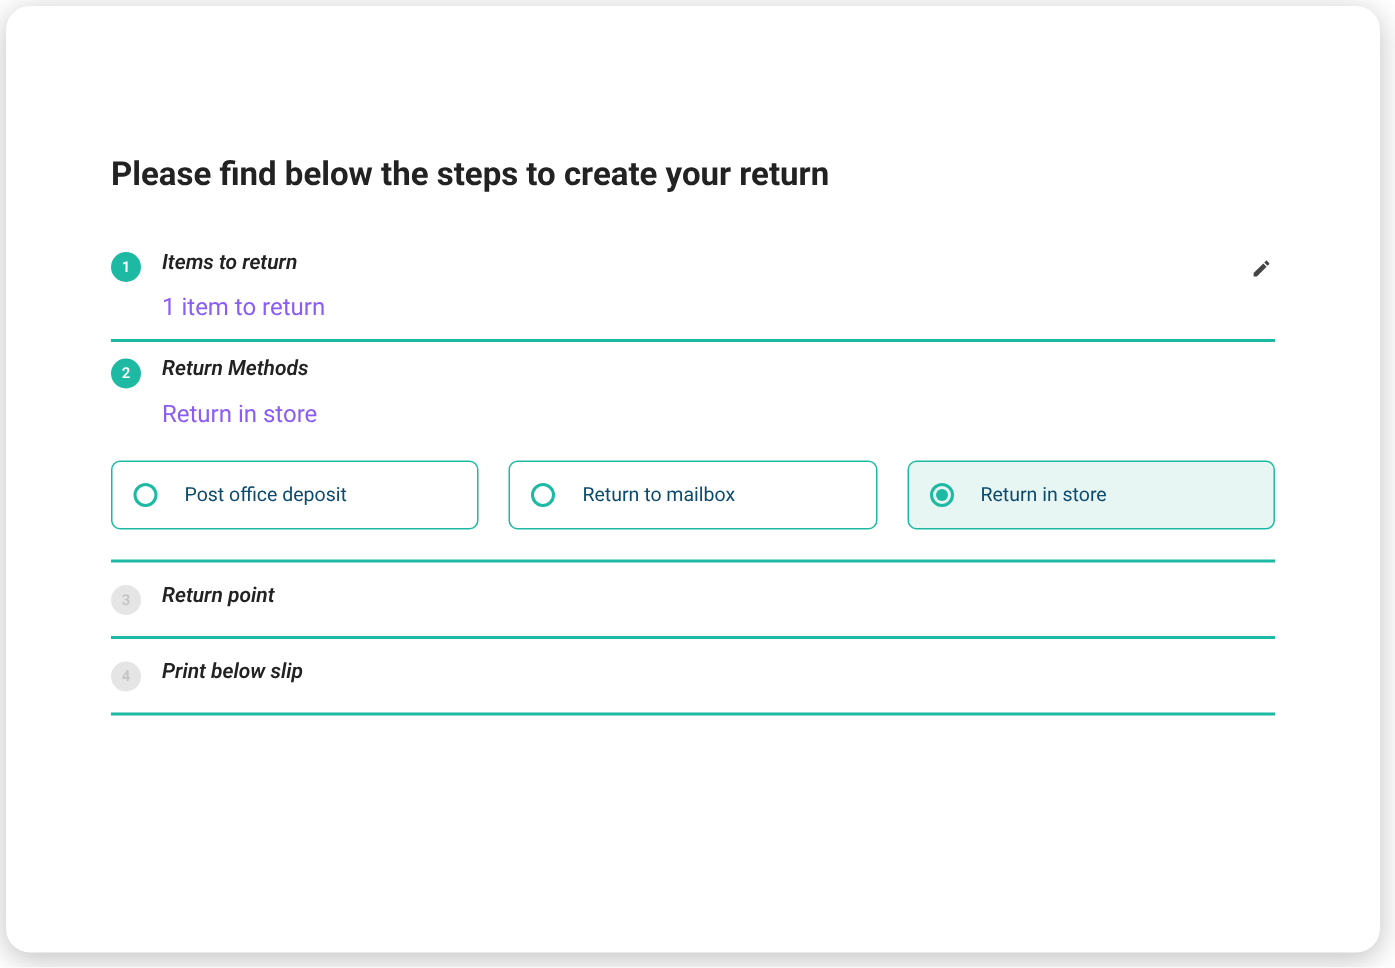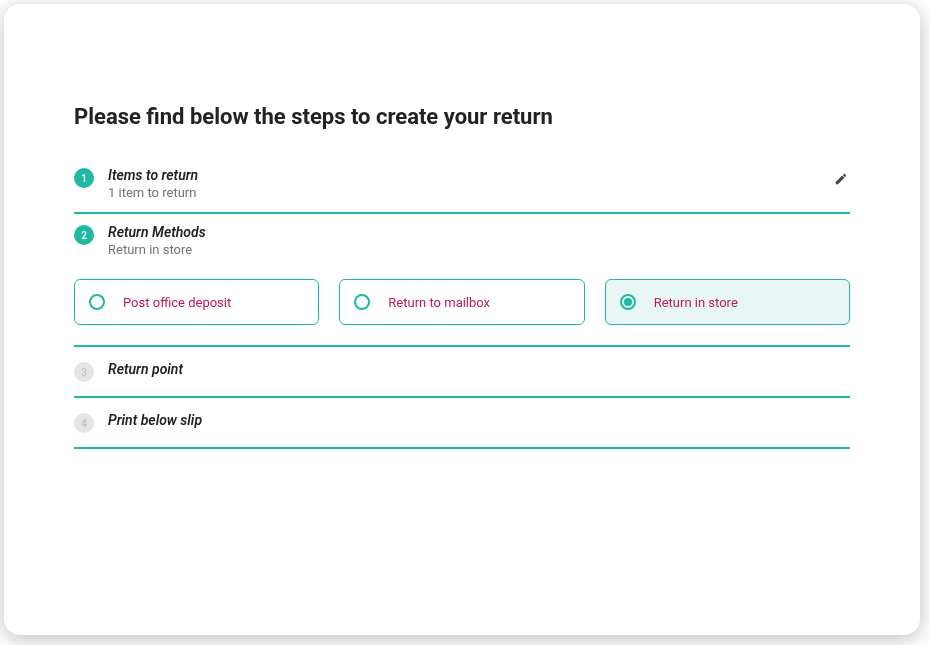--- a/index.html
+++ b/index.html
@@ -62,23 +62,23 @@
     .step-info {
       flex: 1;
     }
     .step-label {
       font-size: 14px;
       font-weight: 600;
       color: #222;
       font-style: italic;
     }
     .step-sublabel {
-      font-size: 13px;
-      color: #737373;
-      margin-top: 2px;
+      font-size: 16px;
+      color: #8b5cf6;
+      margin-top: 12px;
     }
     .step-divider {
       border: none;
       border-top: 2px solid #1eb9a3;
       margin: 0;
     }
     .edit-icon {
       position: absolute;
       right: 0;
       top: 14px;
@@ -126,21 +126,21 @@
       height: 8px;
       border-radius: 50%;
       background: #1eb9a3;
       display: none;
     }
     .option-card.selected .radio-inner {
       display: block;
     }
     .option-label {
       font-size: 13px;
-      color: #be185d;
+      color: #0c4a6e;
     }
     .step-header.simple {
       padding: 14px 0 14px 0;
     }
   </style>
 </head>
 <body>
 
 <div class="container">
   <h1 class="page-title">Please find below the steps to create your return</h1>

